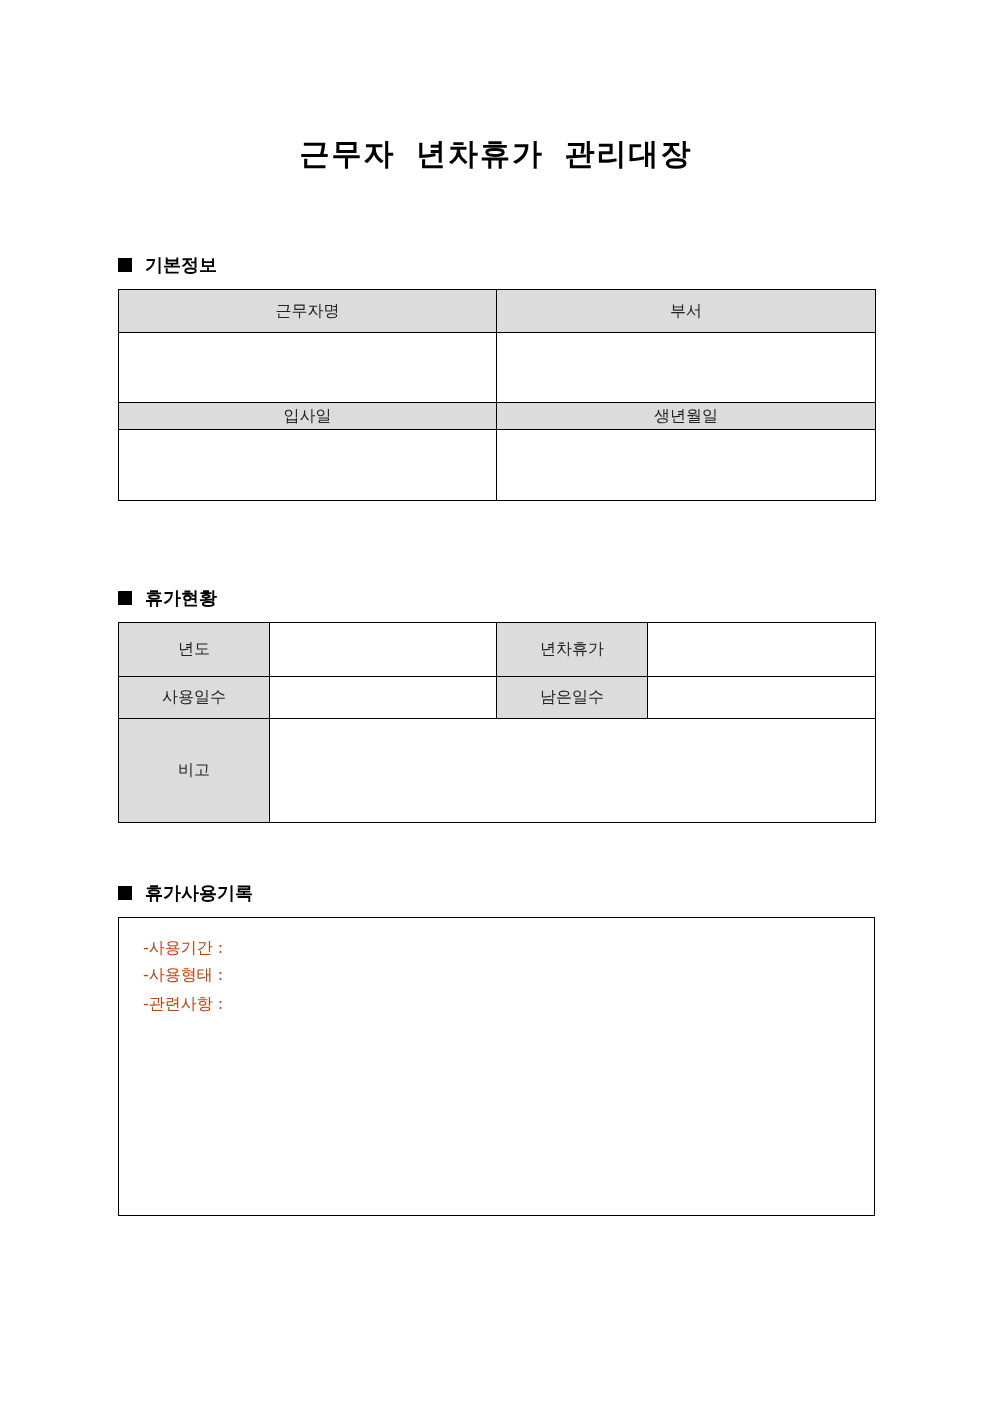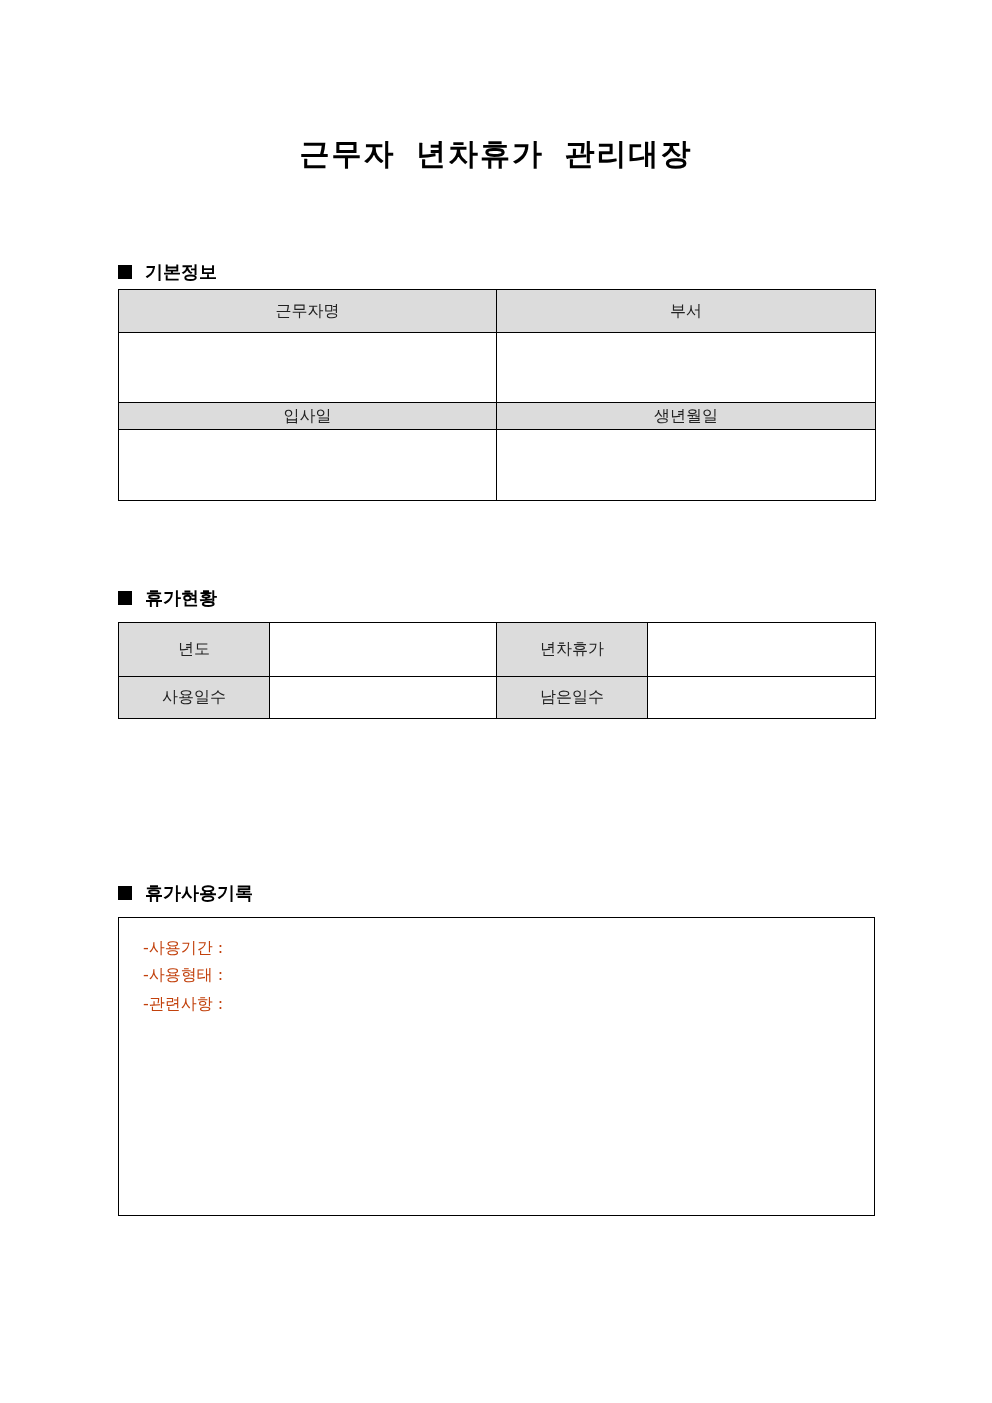--- a/index.html
+++ b/index.html
@@ -18,21 +18,21 @@
   td.hd { background: #dcdcdc; }
   .box { position: absolute; left: 118px; top: 917px; width: 755px; height: 297px;
          border: 1.5px solid #000; }
   .box .line { position: absolute; left: 24px; font-size: 16px; color: #c2410c; }
 </style>
 </head>
 <body>
 
 <div class="title">근무자 년차휴가 관리대장</div>
 
-<div class="section-head" style="top:260px;justify-content:space-between;">
+<div class="section-head" style="top:253px;justify-content:space-between;">
   <span class="sq"></span>
   <span>기본정보</span>
 </div>
 <table style="top:289px;">
   <colgroup>
       <col style="width:378px">
       <col style="width:379px">
     </colgroup>
   <tbody>
       <tr style="height:43px">
@@ -71,20 +71,24 @@
     <td></td>
     <td class="hd">년차휴가</td>
     <td></td>
   </tr>
   <tr style="height:42px">
     <td class="hd">사용일수</td>
     <td></td>
     <td class="hd">남은일수</td>
     <td></td>
   </tr>
+  <tr style="height:104px">
+    <td class="hd">비고</td>
+    <td colspan="3"></td>
+  </tr>
 </tbody>
   </table>
 
 <div class="section-head" style="top:881px;">
   <span class="sq"></span>
   <span>휴가사용기록</span>
 </div>
 <div class="box">
   <div class="line" style="top:20px;">
     <span>-사용기간 :</span>

